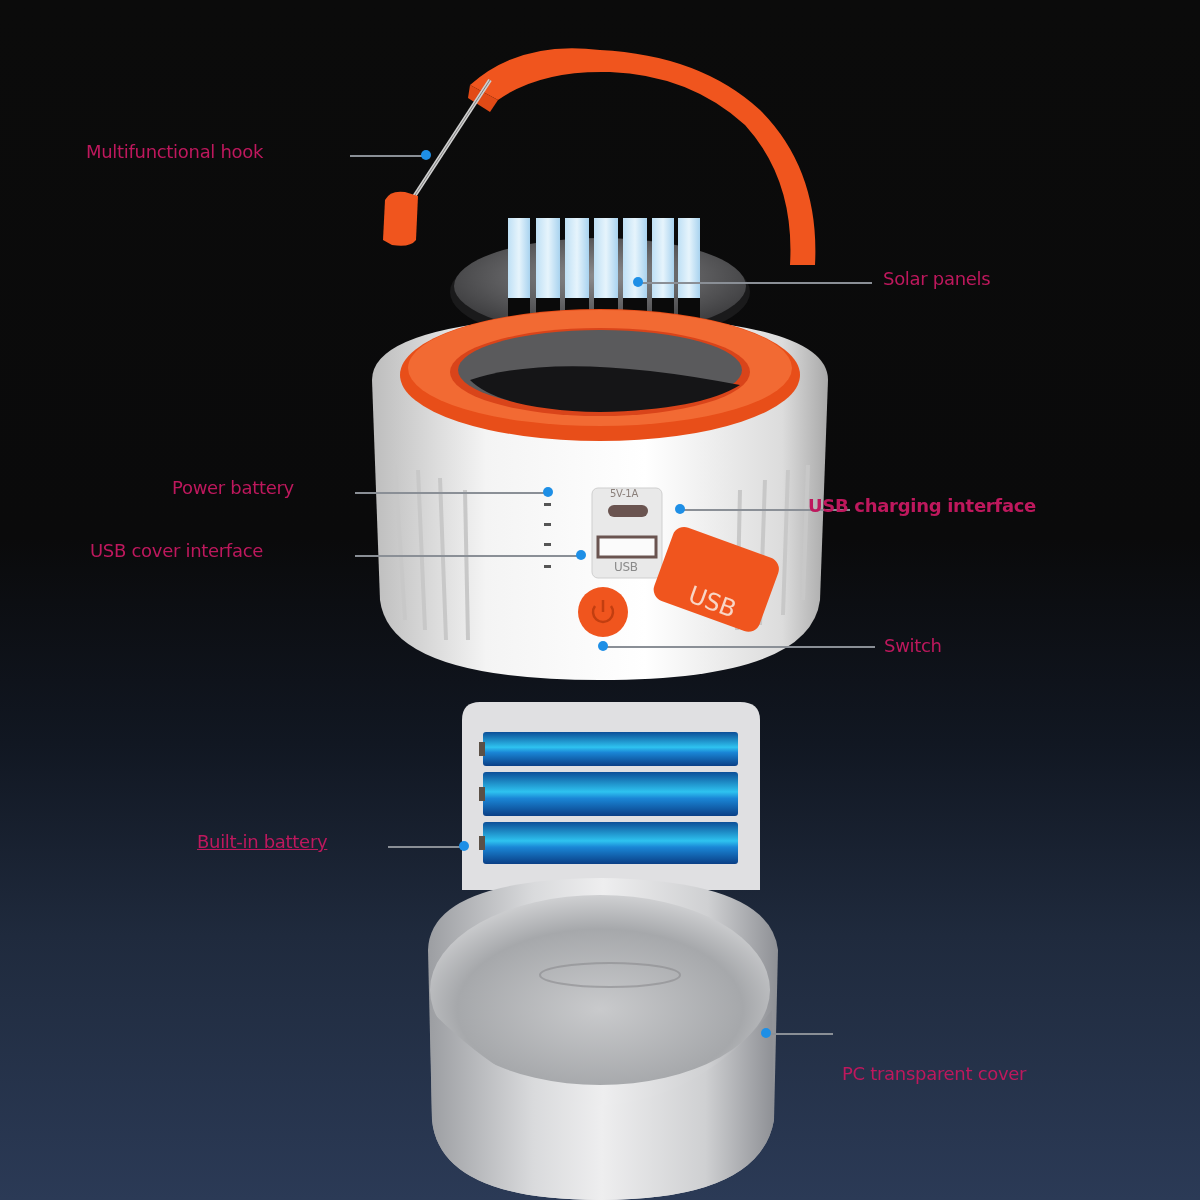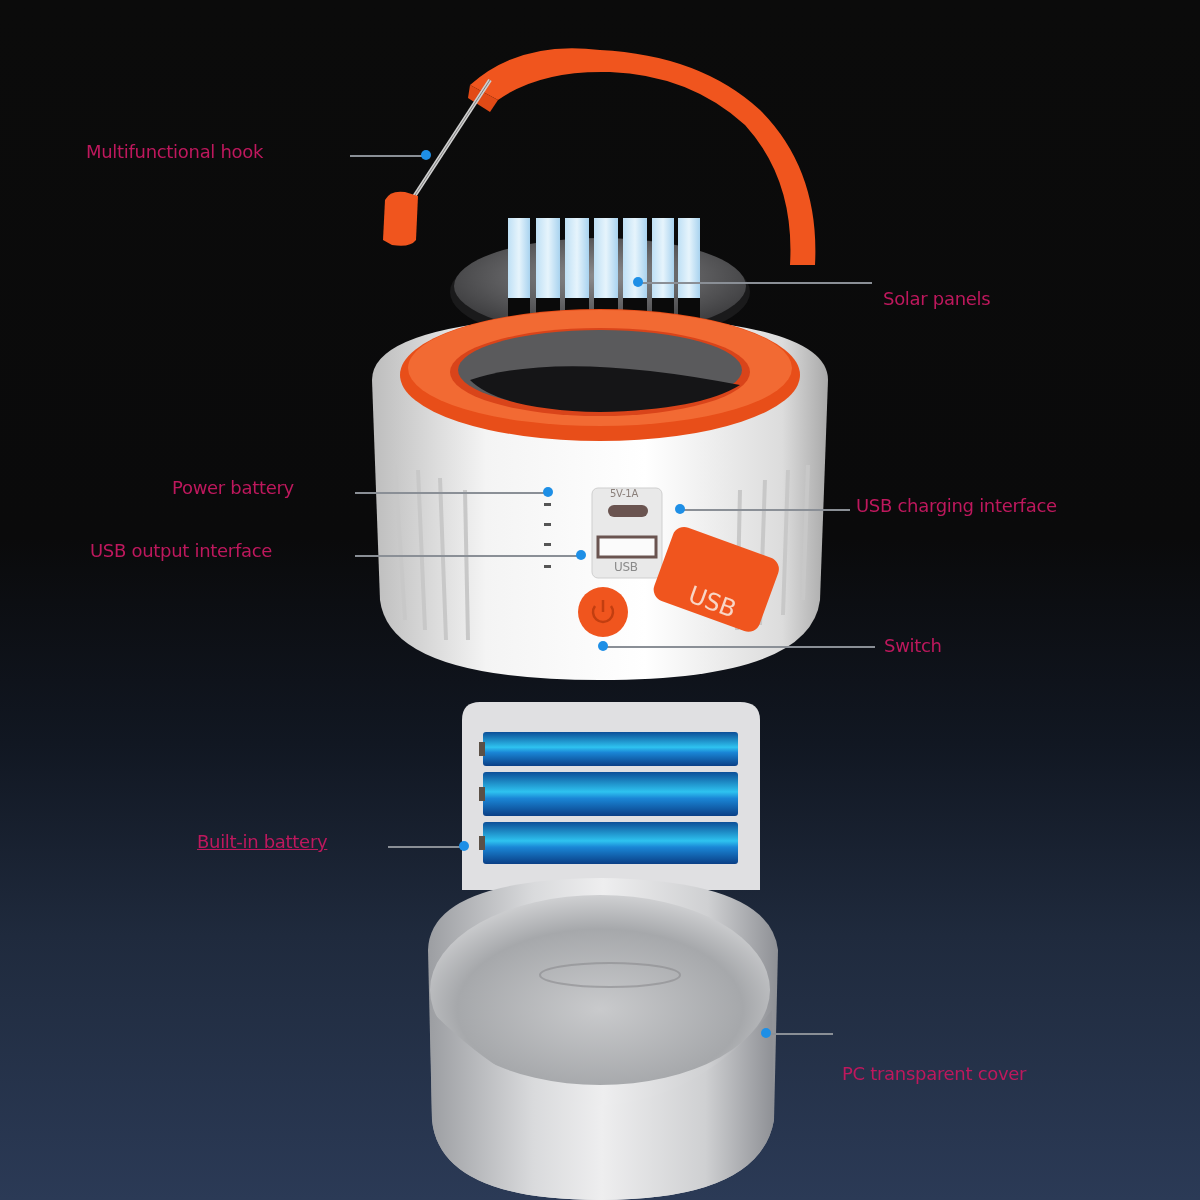--- a/index.html
+++ b/index.html
@@ -164,19 +164,19 @@
 <div class="dot" style="left:459px; top:841px;"></div>
 
 <div class="line" style="left:768px; top:1033px; width:65px;"></div>
 <div class="dot" style="left:761px; top:1028px;"></div>
 
 <div class="label" style="left:610px; top:489px; font-size:10px; color:#8a7f7a;">5V-1A</div>
 <div class="label" style="left:614px; top:561px; font-size:12px; color:#8a8a8a;">USB</div>
 <div class="label" style="left:688px; top:590px; font-size:24px; color:#f8d6c6; transform:rotate(20deg);">USB</div>
 
 <div class="label" style="left:86px; top:143px;">Multifunctional hook</div>
-<div class="label" style="left:883px; top:270px;margin-top:20px;">Solar panels</div>
+<div class="label" style="left:883px; top:270px;">Solar panels</div>
 <div class="label" style="left:172px; top:479px;">Power battery</div>
-<div class="label" style="left:90px; top:542px;">USB output interface</div>
-<div class="label" style="left:856px; top:497px;">USB charging interface</div>
+<div class="label" style="left:90px; top:542px;">USB cover interface</div>
+<div class="label" style="left:808px; top:497px;font-weight:bold;">USB charging interface</div>
 <div class="label" style="left:884px; top:637px;">Switch</div>
 <div class="label" style="left:197px; top:833px;text-decoration:underline;">Built-in battery</div>
 <div class="label" style="left:842px; top:1021px;margin-top:44px;">PC transparent cover</div>
 
 </body></html>

